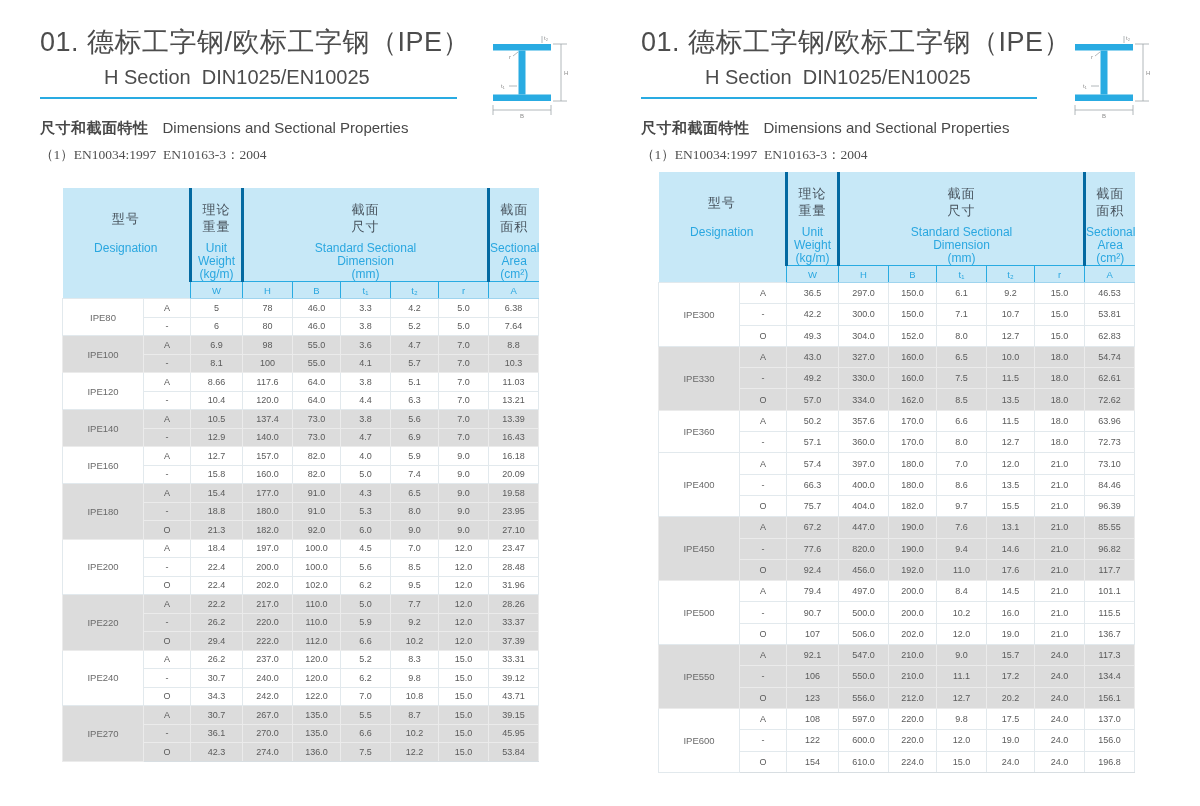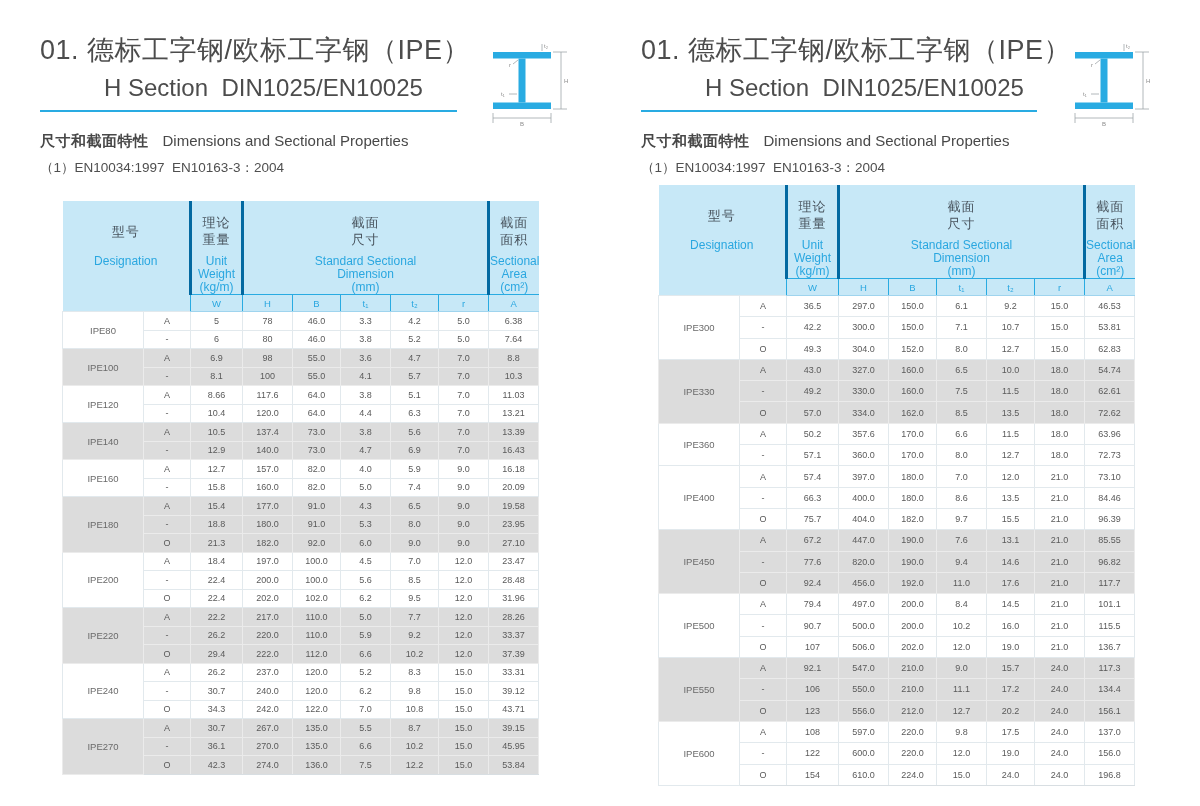--- a/index.html
+++ b/index.html
@@ -1,31 +1,31 @@
 <!DOCTYPE html>
 <html><head>
 <meta charset="utf-8">
 <style>
   * { margin:0; padding:0; box-sizing:border-box; }
   html,body { width:1200px; height:806px; background:#ffffff; overflow:hidden;
     font-family:"Liberation Sans","DejaVu Sans",sans-serif; }
-  .section { position:absolute; top:32px; width:565px; }
+  .section { position:absolute; top:24px; width:565px; }
   #sec0 { left:40px; }
   #sec1 { left:641px; }
 
   .title-line1 { font-size:27px; color:#4c4c4c; letter-spacing:0.5px; white-space:pre; }
-  .title-line2 { font-size:24px; color:#4c4c4c; padding-left:64px; margin-top:6px; white-space:pre; }
+  .title-line2 { font-size:20px; color:#4c4c4c; padding-left:64px; margin-top:6px; white-space:pre; }
   .title-underline { height:2px; background:#29abe2; margin-top:8px; }
   #sec0 .title-underline { width:417px; }
   #sec1 .title-underline { width:396px; }
 
   .subtitle { margin-top:20px; font-size:15px; color:#484848; }
   .subtitle .sub-cn { font-weight:700; letter-spacing:0.5px; }
   .subtitle .sub-en { font-weight:400; margin-left:14px; }
-  .note { margin-top:8px; font-size:13.5px; color:#4f4f4f; white-space:pre; }
+  .note { margin-top:8px; font-size:13.5px; color:#4f4f4f; white-space:pre;font-family:Liberation Serif, serif; }
 
   .diagram { position:absolute; top:8px; }
   #sec0 .diagram { left:447px; }
   #sec1 .diagram { left:428px; }
 
   table.data-table { border-collapse:collapse; table-layout:fixed; width:476px; }
   #sec0 table.data-table { margin-top:24px; margin-left:22px; }
   #sec1 table.data-table { margin-top:8px;  margin-left:17px; }
 
   thead th { background:#c7e8f7; vertical-align:top; padding:0; font-weight:400; }

